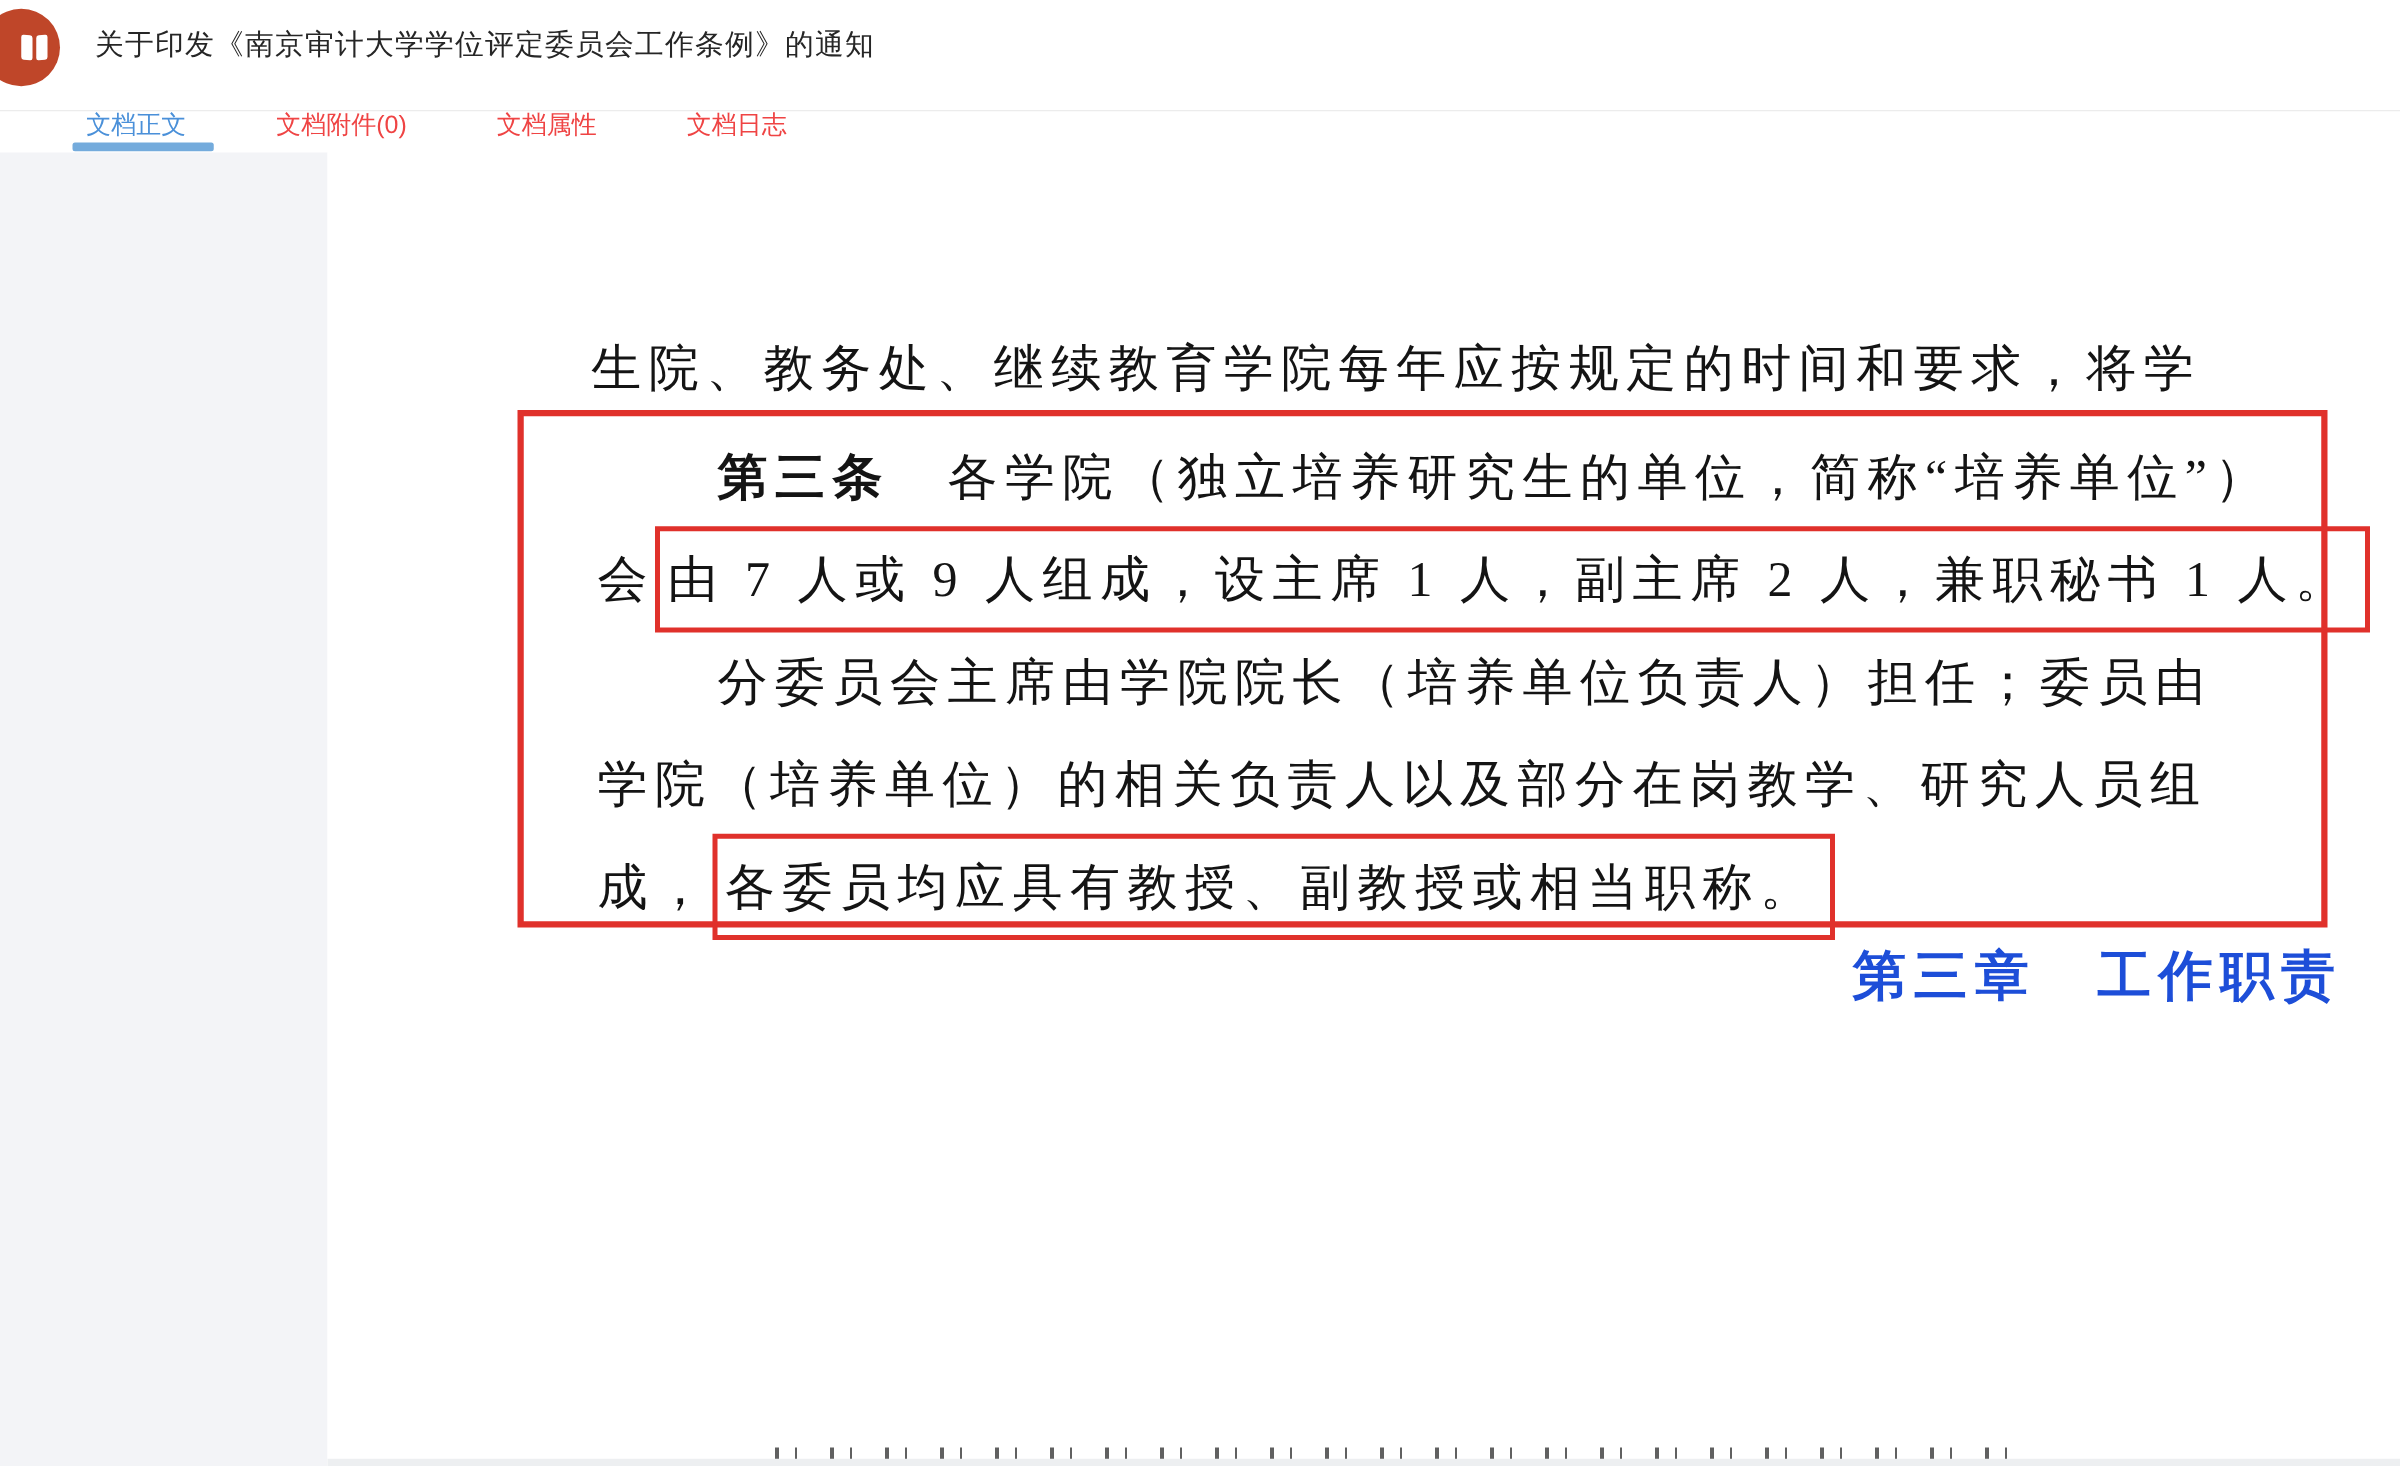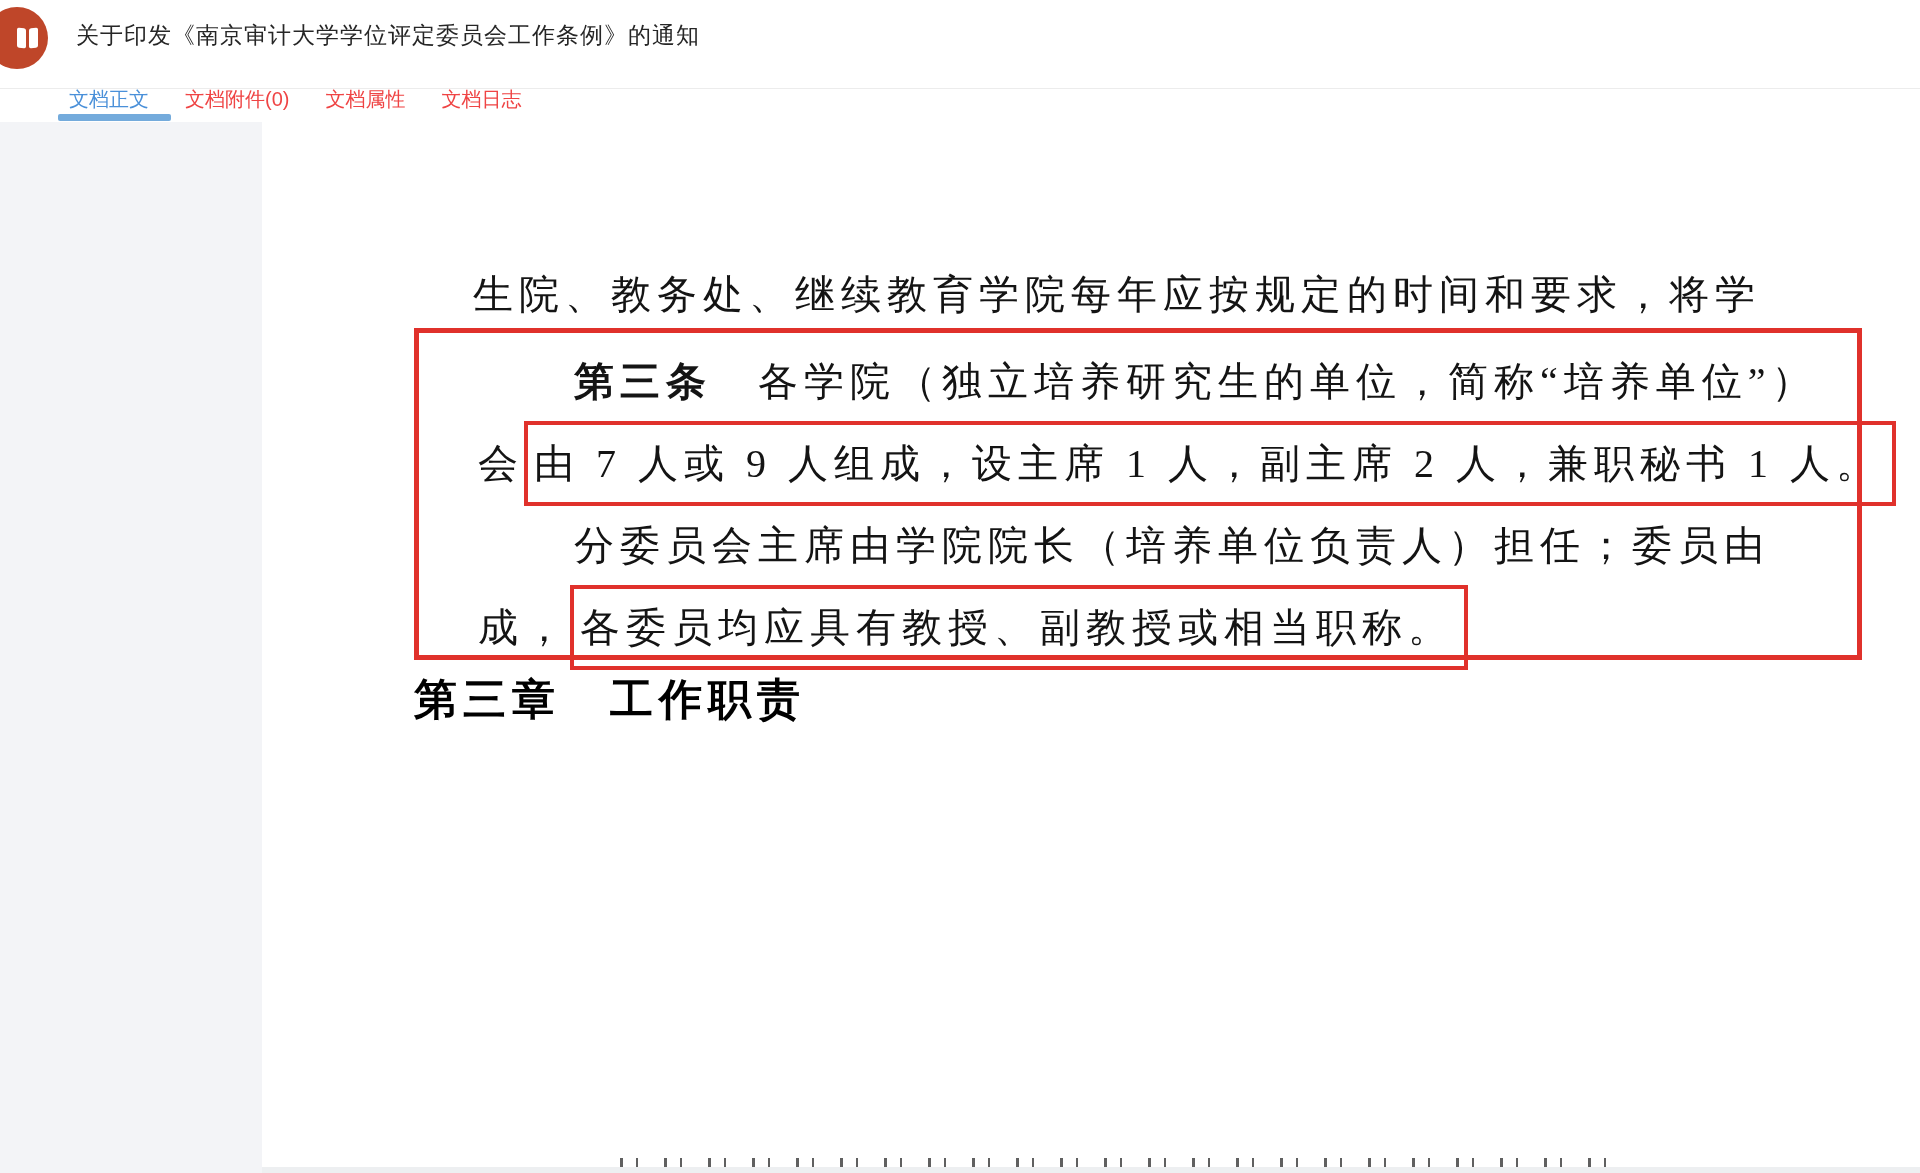--- a/index.html
+++ b/index.html
@@ -11,21 +11,21 @@
             background:#fff; border-bottom:1px solid #ececec; z-index:5; }
   .logo { position:absolute; left:-14px; top:7px; width:62px; height:62px;
           border-radius:50%; background:#bf4629; }
   .logo .book { position:absolute; left:30px; top:19px; width:24px; height:24px; }
   .logo .book .pg { position:absolute; top:2px; width:9px; height:20px;
                     background:#fff; border-radius:2px; }
   .logo .book .pg.l { left:1px; transform:skewY(6deg); }
   .logo .book .pg.r { left:13px; transform:skewY(-6deg); }
   .doc-title { position:absolute; left:76px; top:20px; font-size:23px; color:#262626;
                font-weight:500; letter-spacing:1px; white-space:nowrap; }
-  .tabs { position:absolute; left:69px; top:86px; display:flex; gap:36px; }
+  .tabs { position:absolute; left:69px; top:86px; display:flex; gap:72px; }
   .tab { font-size:20px; color:#ef4444; cursor:pointer; white-space:nowrap; }
   .tab.active { color:#4a90d9; }
   .tab-underline { position:absolute; left:58px; top:114px; width:113px; height:7px;
                    background:#74abdc; border-radius:2px; }
 
   
   .left-pane { position:absolute; left:0; top:122px; width:262px; height:1051px;
                background:#f3f4f7; }
   .page { position:absolute; left:262px; top:122px; width:1658px; height:1051px;
           background:#ffffff; }
@@ -38,22 +38,22 @@
          font-size:40px; color:#141414; letter-spacing:6px; }
   .line { height:82px; line-height:82px; white-space:nowrap; padding-left:59px; }
   .indent { text-indent:96px; }
   .bold { font-weight:bold; }
 
   .outer-redbox { border:5px solid #e0312b; margin-top:-8px; margin-right:12px;
                   padding-top:8px; }
   .outer-redbox .line:last-child { margin-bottom:-14px; }
   .hl { border:4px solid #e0312b; padding:16px 10px 16px 6px; }
 
-  .chapter { margin-top:16px; text-align:left; font-family:"Liberation Sans",sans-serif;
-             font-weight:bold; font-size:43px; color:#000000; letter-spacing:6px;
+  .chapter { margin-top:16px; text-align:right; font-family:"Liberation Sans",sans-serif;
+             font-weight:bold; font-size:43px; color:#1d4ed8; letter-spacing:6px;
              height:46px; line-height:46px; }
 
   
   .clipped-line { position:absolute; left:620px; top:1158px; width:1010px; height:10px;
                   background:repeating-linear-gradient(90deg,
                       #2b2b2b 0 3px, transparent 3px 16px,
                       #2b2b2b 16px 18px, transparent 18px 44px);
                   opacity:.75; }
 </style>
 </head>
@@ -85,20 +85,21 @@
   <div class="line">生院、教务处、继续教育学院每年应按规定的时间和要求，将学</div>
 
   <div class="outer-redbox">
     <div class="line indent"><span class="bold">第三条</span><span>　各学院（独立培养研究生的单位，简称“培养单位”）</span></div>
 
 
     <div class="line"><span>会</span><span class="hl">由 7 人或 9 人组成，设主席 1 人，副主席 2 人，兼职秘书 1 人。</span></div>
 
     <div class="line indent">分委员会主席由学院院长（培养单位负责人）担任；委员由</div>
 
+    <div class="line">学院（培养单位）的相关负责人以及部分在岗教学、研究人员组</div>
 
     <div class="line"><span>成，</span><span class="hl">各委员均应具有教授、副教授或相当职称。</span></div>
 
 
   </div>
 
   <div class="chapter">第三章　工作职责</div>
 </div>
 
 <div class="clipped-line"></div>

